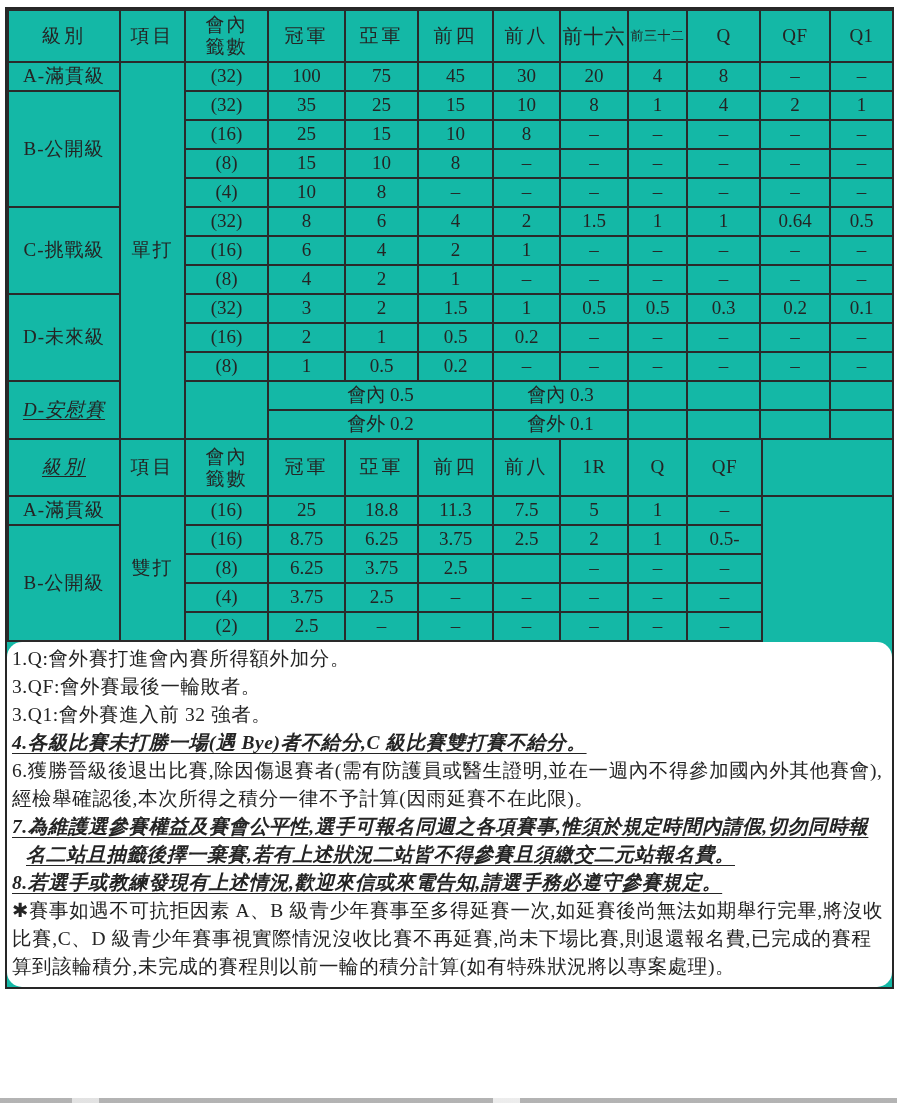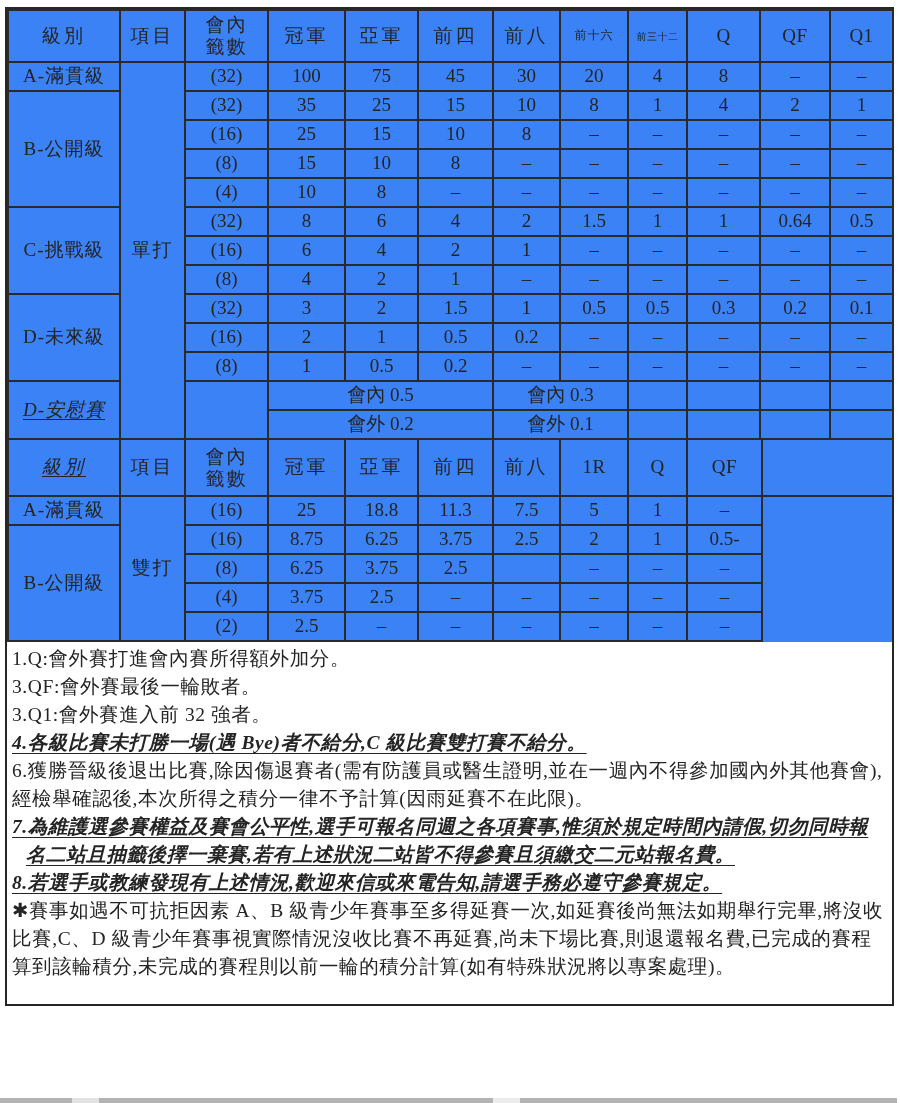--- a/index.html
+++ b/index.html
@@ -6,50 +6,51 @@
   body{
     width:900px;height:1103px;overflow:hidden;position:relative;
     background:#ffffff;
     font-family:"Liberation Serif","DejaVu Serif",serif;
     color:#242424;
     -webkit-font-smoothing:antialiased;
   }
   .page{
     position:absolute;left:5px;top:7px;width:885px;
     border:2px solid #262626;
-    background:#3b82f6;
+    background:#14b8a6;
   }
   table{
     border-collapse:collapse;table-layout:fixed;width:885px;
   }
   td,th{
     border:2px solid #2a2a2a;
     text-align:center;vertical-align:middle;
     padding:0;margin:0;
     font-weight:normal;
     font-size:19px;
     line-height:1.1;
     overflow:hidden;
   }
   th{letter-spacing:3px;}
   th.lat{letter-spacing:0.5px;}
   th.pre{white-space:pre-line;line-height:22px;letter-spacing:2px;}
-  th.h-mid{font-size:12px;letter-spacing:1px;}
-  th.h-sm{font-size:10px;letter-spacing:0.5px;}
+  th.h-mid{font-size:20px;letter-spacing:1px;}
+  th.h-sm{font-size:13px;letter-spacing:0.5px;}
   .t1 thead th{height:50px;}
   .t2 thead th{height:55px;}
   .t1 tbody td{height:27px;}
   .t2 tbody td{height:27px;}
   td.level{letter-spacing:1px;}
   td.item{letter-spacing:2px;}
   .u{text-decoration:underline;text-underline-offset:3px;font-style:italic;}
   .t2{margin-top:-2px;}
   .notes{
-    padding:3px 6px 23px 5px;
+    padding:3px 6px 6px 5px;
     background:#fff;
+    border-radius:15px;
   }
   .note{
     font-size:19.5px;
     line-height:28px;
     letter-spacing:0.6px;
     text-align:left;
   }
   .note .b{font-weight:bold;}
   .note .u{text-decoration:underline;text-underline-offset:4px;}
   .note.hang{padding-left:14px;text-indent:-14px;}

